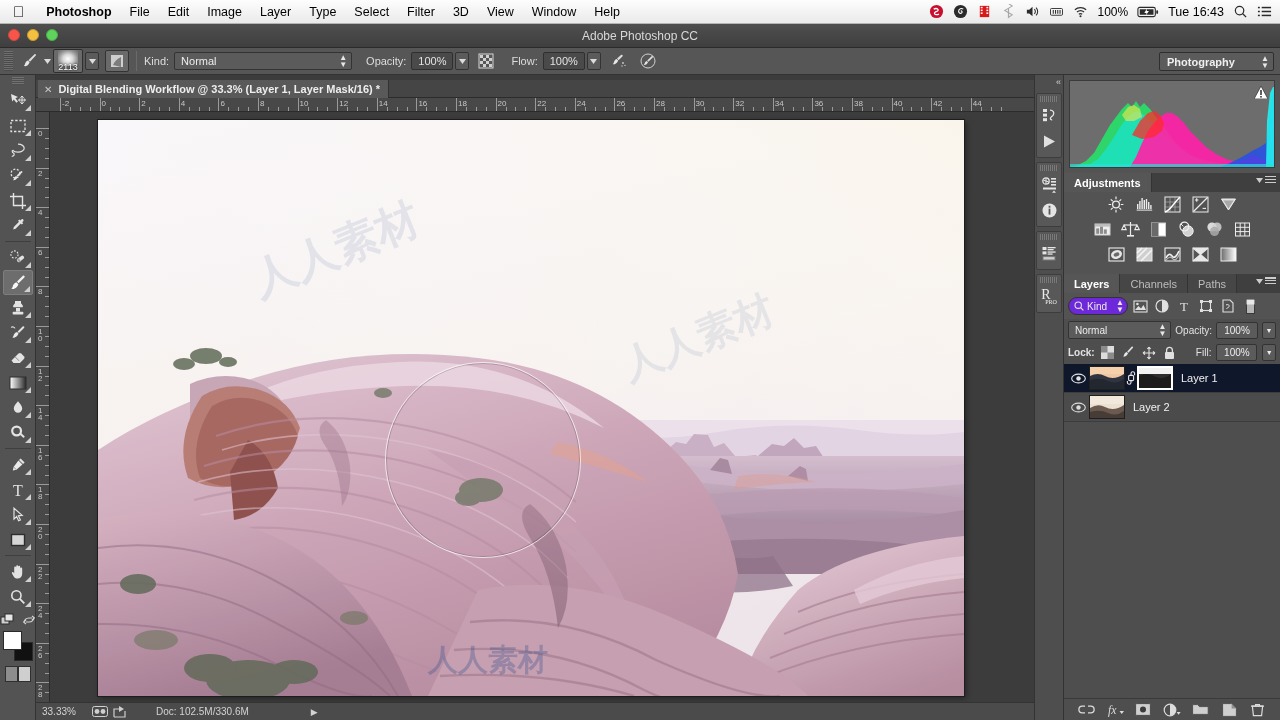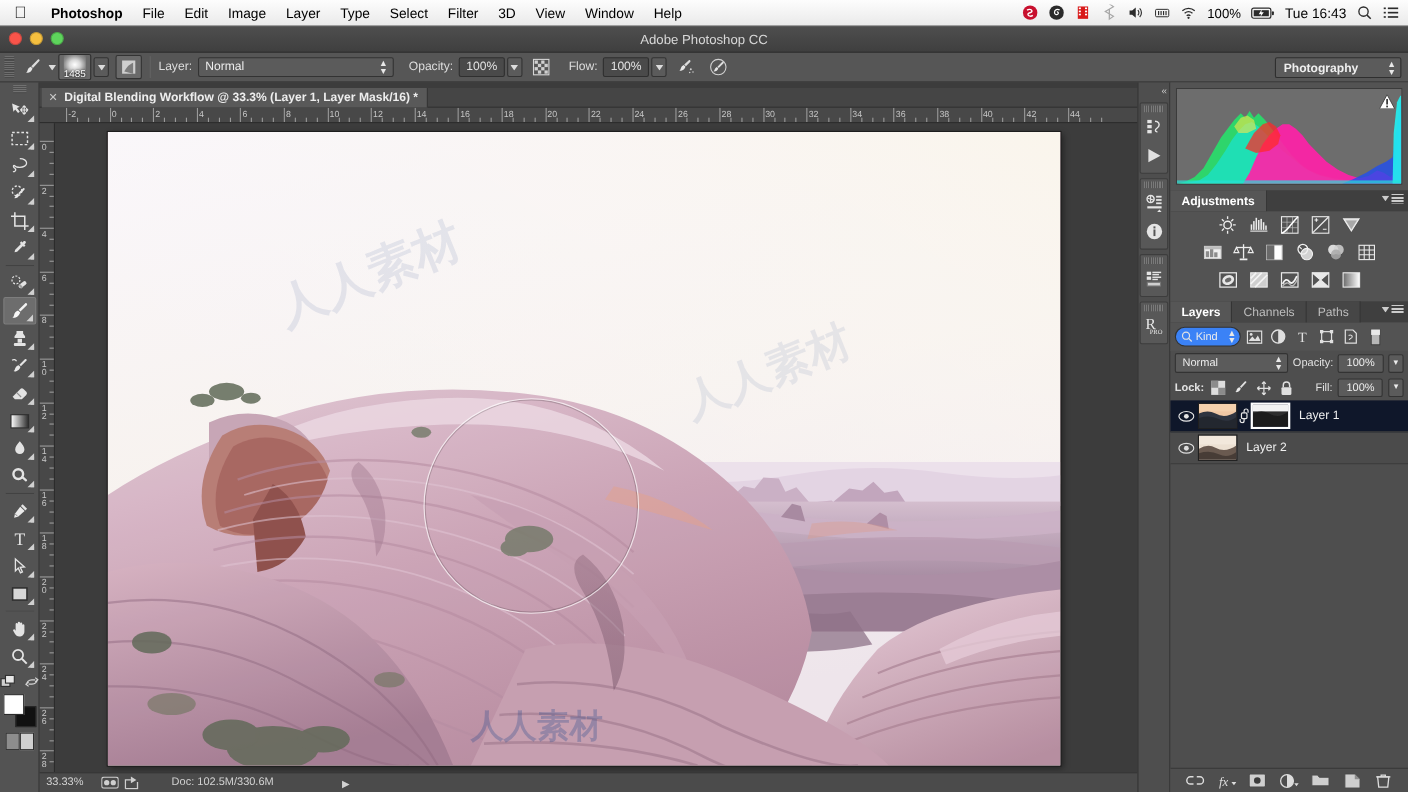--- a/index.html
+++ b/index.html
@@ -184,21 +184,21 @@
 
   .histo { height:88px; background:#6b6b6b; border:1px solid #3b3b3b; position:relative; overflow:hidden;}
   .warn { position:absolute; right:6px; top:5px; width:14px;height:13px; }
 
   .adjtitle{font-size:10px;color:#e6e6e6;padding:4px 2px 5px 3px;font-weight:bold;}
   .adjgrid{display:flex;flex-direction:column;gap:5px;align-items:center;padding-bottom:6px;}
   .adjrow{display:flex;gap:8px;justify-content:center;}
   .adjbtn{width:20px;height:20px;display:flex;align-items:center;justify-content:center;color:#ececec;}
 
   .lrow1{display:flex;align-items:center;gap:3px;padding:4px 4px;background:#535353;}
-  .kindsel{background:#3b82f6;border:1px solid #323232;height:18px;border-radius:9px;
+  .kindsel{background:#6d28d9;border:1px solid #323232;height:18px;border-radius:9px;
      display:flex;align-items:center;padding:0 3px 0 5px;font-size:10px;color:#ececec;gap:3px;}
   .filtic{width:19px;height:18px;display:flex;align-items:center;justify-content:center;color:#e0e0e0;}
   .lrow2{display:flex;align-items:center;padding:2px 4px;gap:4px;}
   .blendsel{background:#5b5b5b;border:1px solid #333;height:18px;flex:1;border-radius:2px;
      display:flex;align-items:center;justify-content:space-between;padding:0 4px 0 6px;font-size:10px;color:#ededed;}
   .miniinput{background:#5b5b5b;border:1px solid #333;height:17px;width:42px;border-radius:2px;
      display:flex;align-items:center;justify-content:center;font-size:10px;color:#ededed;}
   .minibtn{background:#5b5b5b;border:1px solid #333;height:17px;width:14px;border-radius:2px;
      display:flex;align-items:center;justify-content:center;font-size:7px;color:#ededed;}
   .lrow3{display:flex;align-items:center;padding:3px 4px;gap:5px;}
@@ -348,38 +348,38 @@
         </svg>
     </div>
     <div class="ob-icon" style="width:12px;">
       <svg width="7" height="5" viewBox="0 0 7 5">
           <path d="M0 0h7L3.5 5z" fill="#dcdcdc"></path>
         </svg>
     </div>
 
     <div class="brushpreset">
       <div class="dot"></div>
-      <div class="num">1485</div>
+      <div class="num">2113</div>
     </div>
     <div class="ob-stepper">
       <svg width="7" height="5" viewBox="0 0 7 5">
           <path d="M0 0h7L3.5 5z" fill="#dcdcdc"></path>
         </svg>
     </div>
 
     <div class="ob-icon" style="margin-left:6px;width:24px;height:22px;background:#6a6a6a;border:1px solid #333;border-radius:2px;">
       <svg width="16" height="16" viewBox="0 0 16 16">
           <rect x="2" y="2" width="12" height="12" fill="#cfcfcf"></rect>
           <path d="M4 12c2-4 4-6 8-8v10z" fill="#7d7d7d"></path>
         </svg>
     </div>
 
     <div class="ob-sep"></div>
 
-    <div class="ob-label">Layer:</div>
+    <div class="ob-label">Kind:</div>
     <div class="ob-select" style="width:178px">
       <span>Normal</span>
       <span class="spin">▲<br>▼</span>
     </div>
 
     <div class="ob-label" style="margin-left:14px">Opacity:</div>
     <div class="ob-field" style="width:42px;justify-content:center">
       <span>100%</span>
     </div>
     <div class="ob-stepper">

